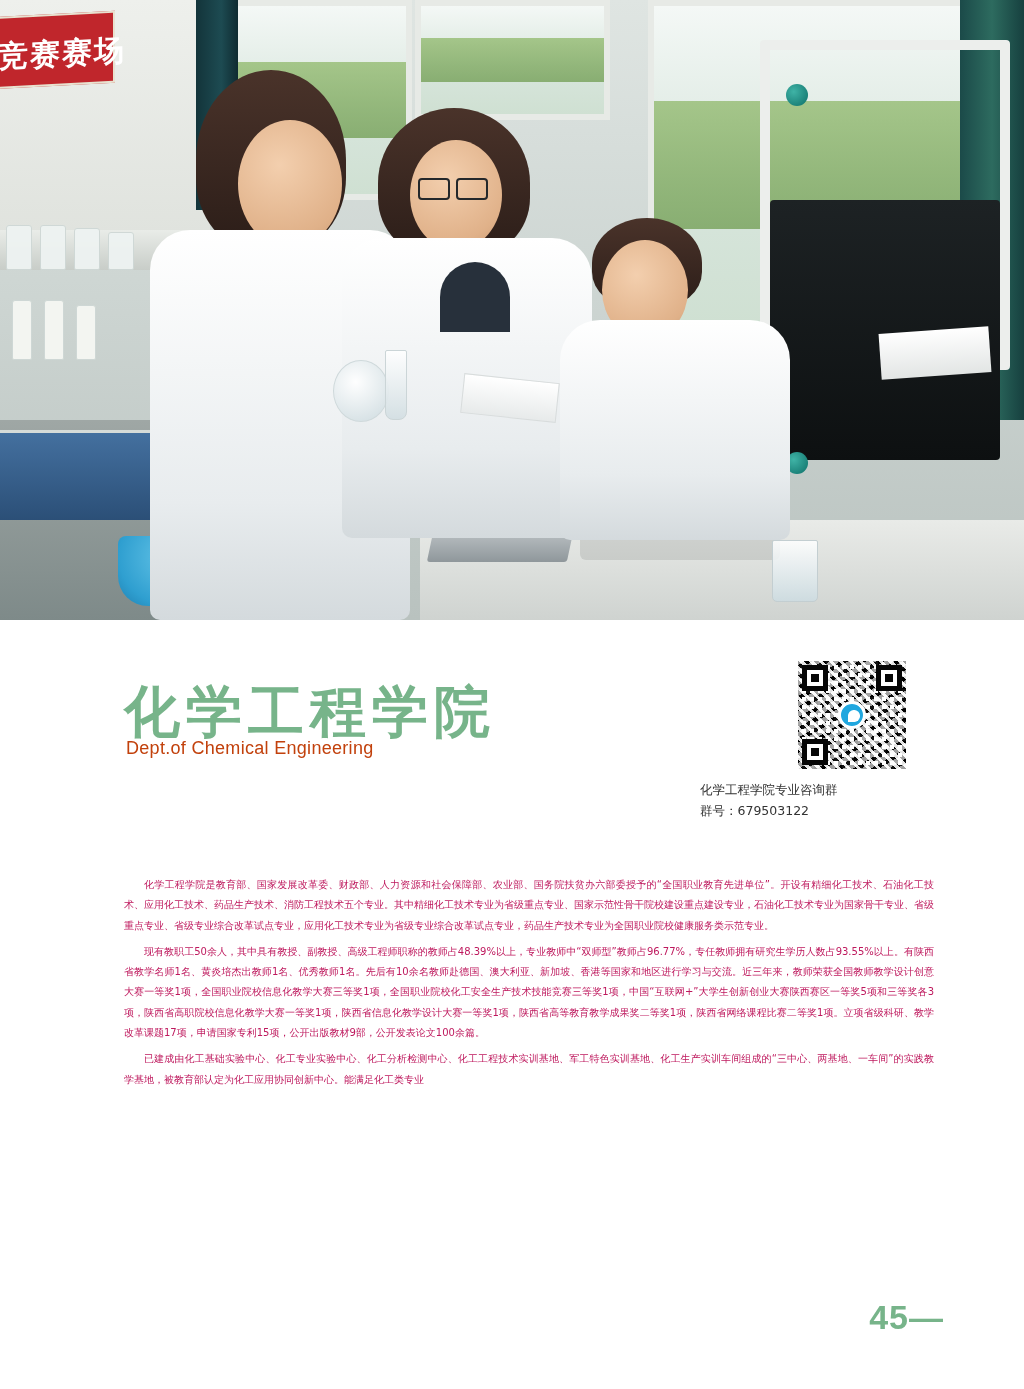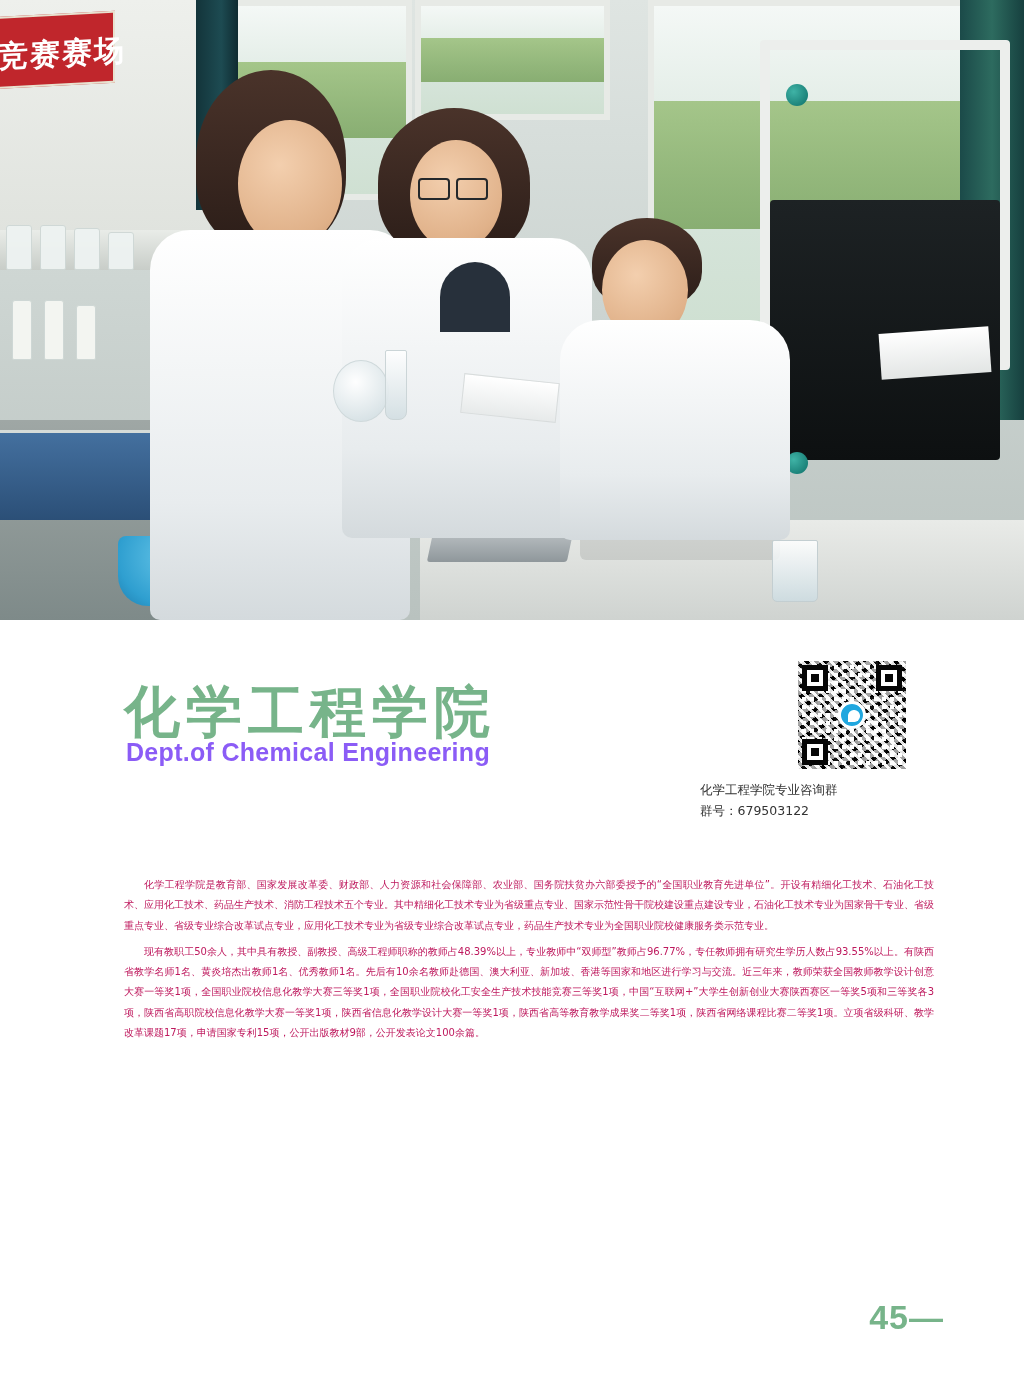--- a/index.html
+++ b/index.html
@@ -193,23 +193,23 @@
     font-size: 56px;
     font-weight: bold;
     color: #77b48a;
     letter-spacing: 6px;
     font-family: "DejaVu Sans", sans-serif;
     margin-top: 13px;
   }
   .title-en {
     position: absolute;
     left: 126px; top: 738px;
-    font-size: 25px;
-    font-weight: bold;
-    color: #8b5cf6;
+    font-size: 18px;
+    font-weight: normal;
+    color: #c2410c;
     letter-spacing: .3px;
     font-family: "Liberation Sans", sans-serif;
   }
 
   
   .qr-wrap {
     position: absolute; left: 794px; top: 657px; width: 116px; height: 116px;
     background: #fff; padding: 4px;
   }
   .qr {
@@ -373,16 +373,17 @@
     </div>
   </div>
   <div class="qr-cap">
     <div>化学工程学院专业咨询群</div>
     <div>群号：679503122</div>
   </div>
 
   <div class="body-text">
     <p>化学工程学院是教育部、国家发展改革委、财政部、人力资源和社会保障部、农业部、国务院扶贫办六部委授予的“全国职业教育先进单位”。开设有精细化工技术、石油化工技术、应用化工技术、药品生产技术、消防工程技术五个专业。其中精细化工技术专业为省级重点专业、国家示范性骨干院校建设重点建设专业，石油化工技术专业为国家骨干专业、省级重点专业、省级专业综合改革试点专业，应用化工技术专业为省级专业综合改革试点专业，药品生产技术专业为全国职业院校健康服务类示范专业。</p>
     <p>现有教职工50余人，其中具有教授、副教授、高级工程师职称的教师占48.39%以上，专业教师中“双师型”教师占96.77%，专任教师拥有研究生学历人数占93.55%以上。有陕西省教学名师1名、黄炎培杰出教师1名、优秀教师1名。先后有10余名教师赴德国、澳大利亚、新加坡、香港等国家和地区进行学习与交流。近三年来，教师荣获全国教师教学设计创意大赛一等奖1项，全国职业院校信息化教学大赛三等奖1项，全国职业院校化工安全生产技术技能竞赛三等奖1项，中国“互联网+”大学生创新创业大赛陕西赛区一等奖5项和三等奖各3项，陕西省高职院校信息化教学大赛一等奖1项，陕西省信息化教学设计大赛一等奖1项，陕西省高等教育教学成果奖二等奖1项，陕西省网络课程比赛二等奖1项。立项省级科研、教学改革课题17项，申请国家专利15项，公开出版教材9部，公开发表论文100余篇。</p>
+    <p>已建成由化工基础实验中心、化工专业实验中心、化工分析检测中心、化工工程技术实训基地、军工特色实训基地、化工生产实训车间组成的“三中心、两基地、一车间”的实践教学基地，被教育部认定为化工应用协同创新中心。能满足化工类专业</p>
   </div>
 
   <div class="page-num">45—</div>
 </div>
 
 </body></html>

